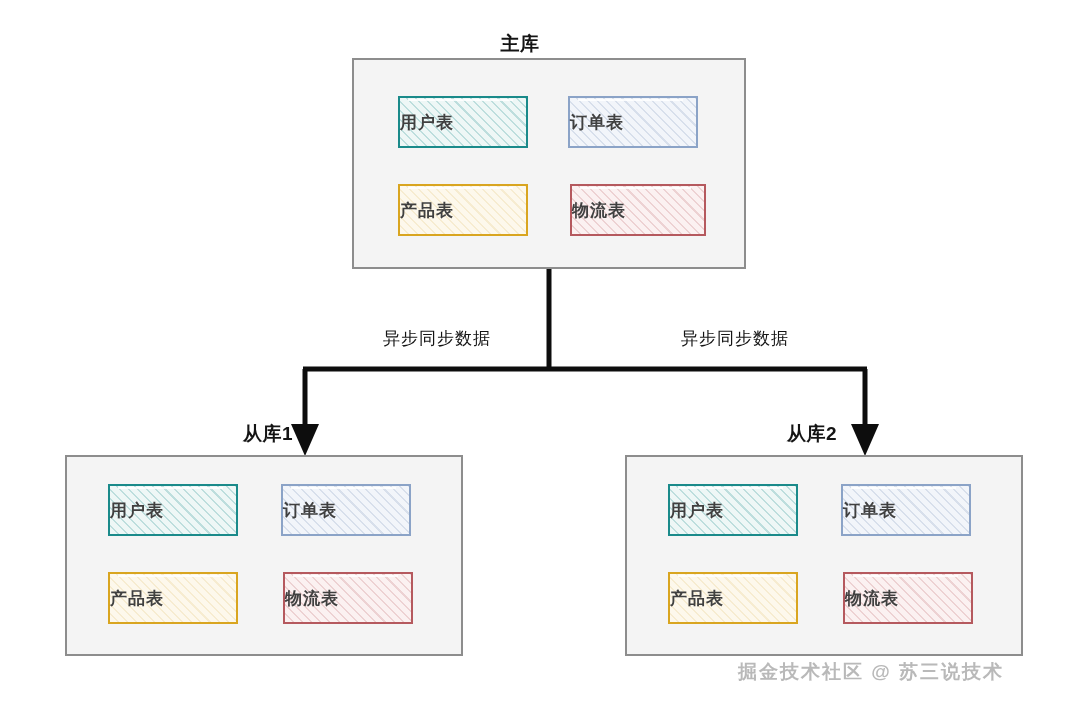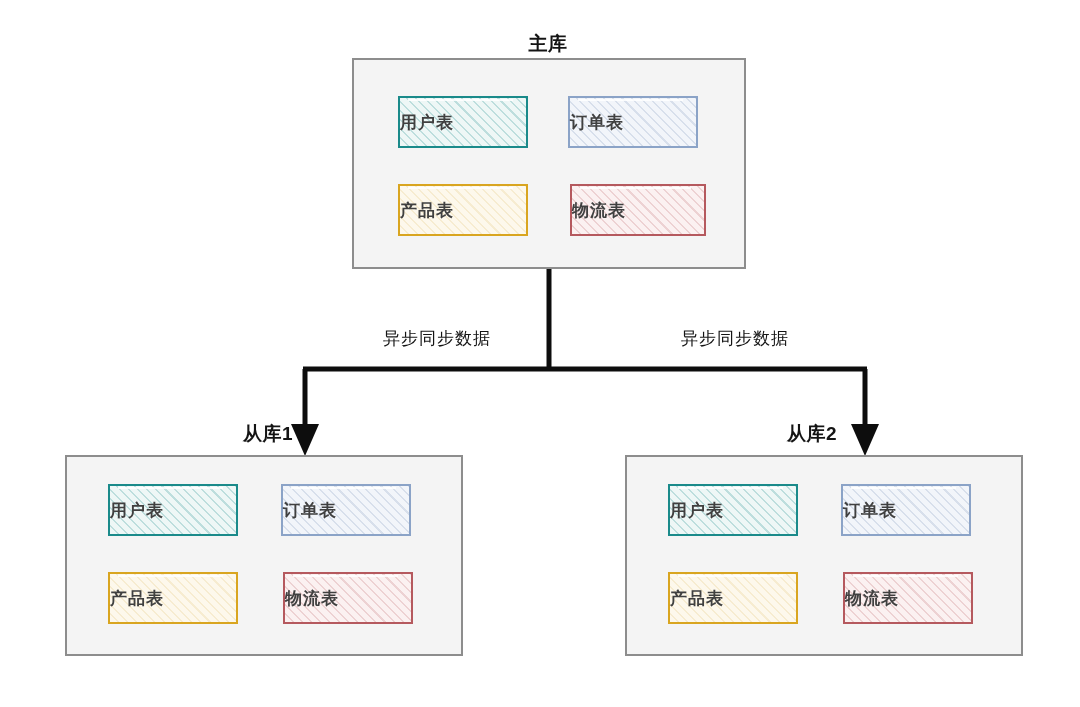--- a/index.html
+++ b/index.html
@@ -36,21 +36,21 @@
 
   
   .db-caption {
     position: absolute;
     font-size: 19px;
     font-weight: 700;
     color: #141414;
     letter-spacing: 0.5px;
     white-space: nowrap;
   }
-  #main-db-caption   { left: 548px; top: 31px;  transform: translateX(-50%); }
+  #main-db-caption   { left: 520px; top: 31px;  transform: translateX(-50%); }
   #slave1-db-caption { left: 268px; top: 421px; transform: translateX(-50%); }
   #slave2-db-caption { left: 812px; top: 421px; transform: translateX(-50%); text-align: center; }
 
   
   .table-card {
     position: absolute;
     box-sizing: border-box;
     border-width: 2px;
     border-style: solid;
     display: flex;
@@ -195,14 +195,15 @@
         <span class="card-label">订单表</span>
       </div>
       <div class="table-card hatch-amber" style="left: 668px; top: 572px; width: 130px; height: 52px; border-color: rgb(217, 165, 32); background: rgb(253, 248, 236);">
         <span class="card-label">产品表</span>
       </div>
       <div class="table-card hatch-red" style="left: 843px; top: 572px; width: 130px; height: 52px; border-color: rgb(181, 89, 94); background: rgb(251, 241, 241);">
         <span class="card-label">物流表</span>
       </div>
     </div>
 
+  <div id="watermark" style="color: rgb(185, 185, 185);">掘金技术社区 @ 苏三说技术</div>
 
 </div>
 
 </body></html>

